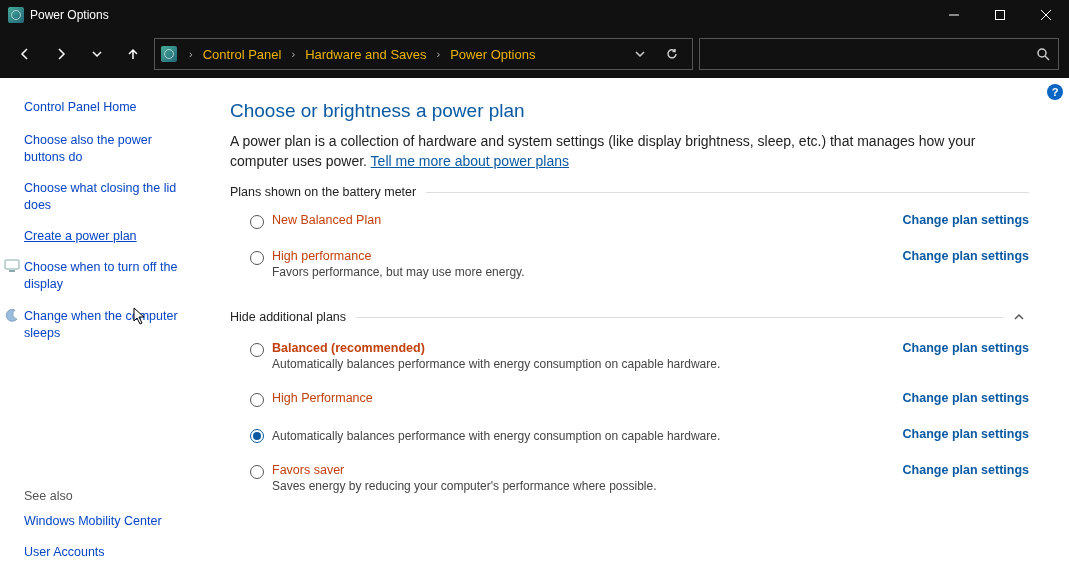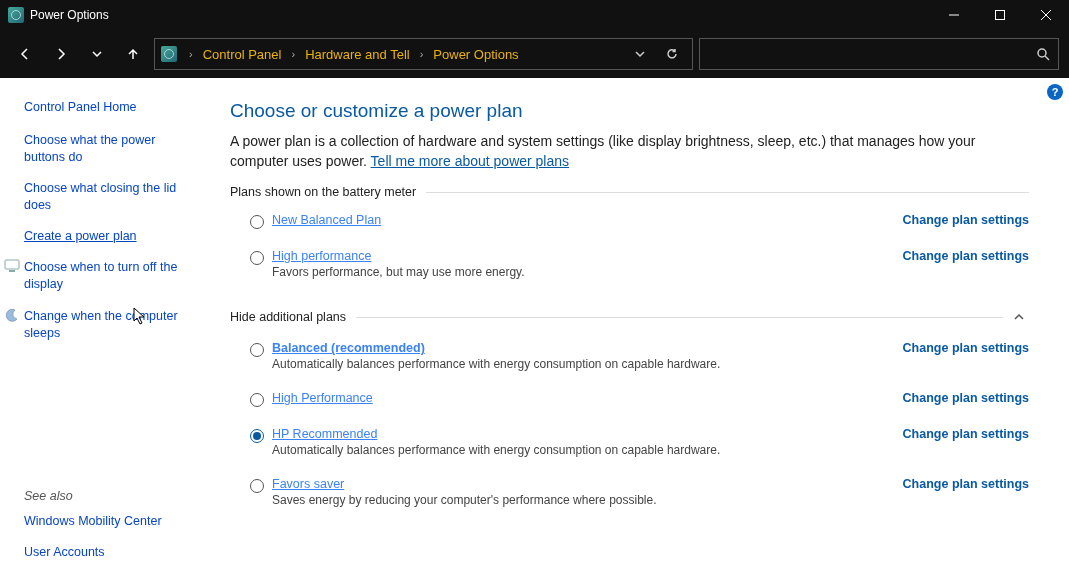--- a/index.html
+++ b/index.html
@@ -144,21 +144,21 @@
   text-decoration:underline;
 }
 .sidebar .link .ico {
   display:inline-block;
   width:16px; height:16px;
   vertical-align:-3px;
   margin-left:-20px;
   margin-right:4px;
 }
 .sidebar .seealso-spacer { flex:1; }
-.sidebar .seealso-hdr { color:#555; margin-bottom:10px; font-size:12.5px;font-style:italic; }
+.sidebar .seealso-hdr { color:#555; margin-bottom:10px; font-size:12.5px; }
 
 
 .mainpane {
   flex:1;
   padding: 22px 40px 20px 20px;
   color:#222;
 }
 .mainpane h1 {
   color:#0a5aa3;
   font-weight:400;
@@ -208,21 +208,21 @@
   border-color:#0a5aa3;
 }
 .plan.selected .radio::after {
   content:"";
   position:absolute;
   inset:2px;
   background:#0a5aa3;
   border-radius:50%;
 }
 .plan .plan-body { flex:1; }
-.plan .plan-name { color:#3b82f6;text-decoration:underline; }
+.plan .plan-name { color:#c2410c; }
 .plan .plan-name.bold { font-weight:600; }
 .plan .plan-desc { color:#444; margin-top:2px; font-size:12px; }
 .plan .plan-link {
   color:#0a5aa3;
   font-size:12.5px;
   margin-left:20px;
   white-space:nowrap;
   cursor:pointer;
   font-weight:bold;
 }
@@ -280,21 +280,21 @@
     <svg viewBox="0 0 14 14">
         <path d="M7 12 V3 M3 7 L7 3 L11 7"></path>
       </svg>
   </div>
 
   <div class="addrbar">
     <div class="bc-icon"></div>
     <span class="chev">›</span>
     <span class="crumb">Control Panel</span>
     <span class="chev">›</span>
-    <span class="crumb">Hardware and Tell</span>
+    <span class="crumb">Hardware and Saves</span>
     <span class="chev">›</span>
     <span class="crumb">Power Options</span>
     <div class="addr-spacer"></div>
     <div class="addr-ctrl">
       <svg viewBox="0 0 12 12">
           <path d="M2 4 L6 8 L10 4"></path>
         </svg>
     </div>
     <div class="addr-ctrl">
       <svg viewBox="0 0 12 12">
@@ -310,21 +310,21 @@
       </svg>
   </div>
 </div>
 
 <div class="content">
   <div class="help-badge">?</div>
 
   <div class="sidebar">
     <div class="home">Control Panel Home</div>
 
-    <div class="link">Choose what the power buttons do</div>
+    <div class="link">Choose also the power buttons do</div>
     <div class="link">Choose what closing the lid does</div>
     <div class="link current">Create a power plan</div>
     <div class="link">
       <span class="ico">
         <svg viewBox="0 0 16 16">
             <rect x="1" y="2" width="14" height="9" rx="1" fill="none" stroke="#8aa" stroke-width="1"></rect>
             <rect x="5" y="12" width="6" height="2" fill="#8aa"></rect>
           </svg>
       </span><span>Choose when to turn off the display</span>
     </div>
@@ -336,21 +336,21 @@
       </span><span>Change when the computer sleeps</span>
     </div>
 
     <div class="seealso-spacer"></div>
     <div class="seealso-hdr">See also</div>
     <div class="link">Windows Mobility Center</div>
     <div class="link">User Accounts</div>
   </div>
 
   <div class="mainpane">
-    <h1>Choose or customize a power plan</h1>
+    <h1>Choose or brightness a power plan</h1>
     <p class="intro">
       <span>A power plan is a collection of hardware and system settings (like display brightness, sleep, etc.) that manages how your computer uses power. </span><a href="#">Tell me more about power plans</a>
     </p>
 
     <div class="section-hdr">
       <span>Plans shown on the battery meter</span>
       <div class="line"></div>
     </div>
 
     <div class="plan">
@@ -395,21 +395,20 @@
       <div class="radio"></div>
       <div class="plan-body">
         <div class="plan-name">High Performance</div>
       </div>
       <div class="plan-link">Change plan settings</div>
     </div>
     <div class="plan-gap"></div>
     <div class="plan selected">
       <div class="radio"></div>
       <div class="plan-body">
-        <div class="plan-name">HP Recommended</div>
         <div class="plan-desc">Automatically balances performance with energy consumption on capable hardware.</div>
       </div>
       <div class="plan-link">Change plan settings</div>
     </div>
     <div class="plan-gap"></div>
     <div class="plan">
       <div class="radio"></div>
       <div class="plan-body">
         <div class="plan-name">Favors saver</div>
         <div class="plan-desc">Saves energy by reducing your computer's performance where possible.</div>

